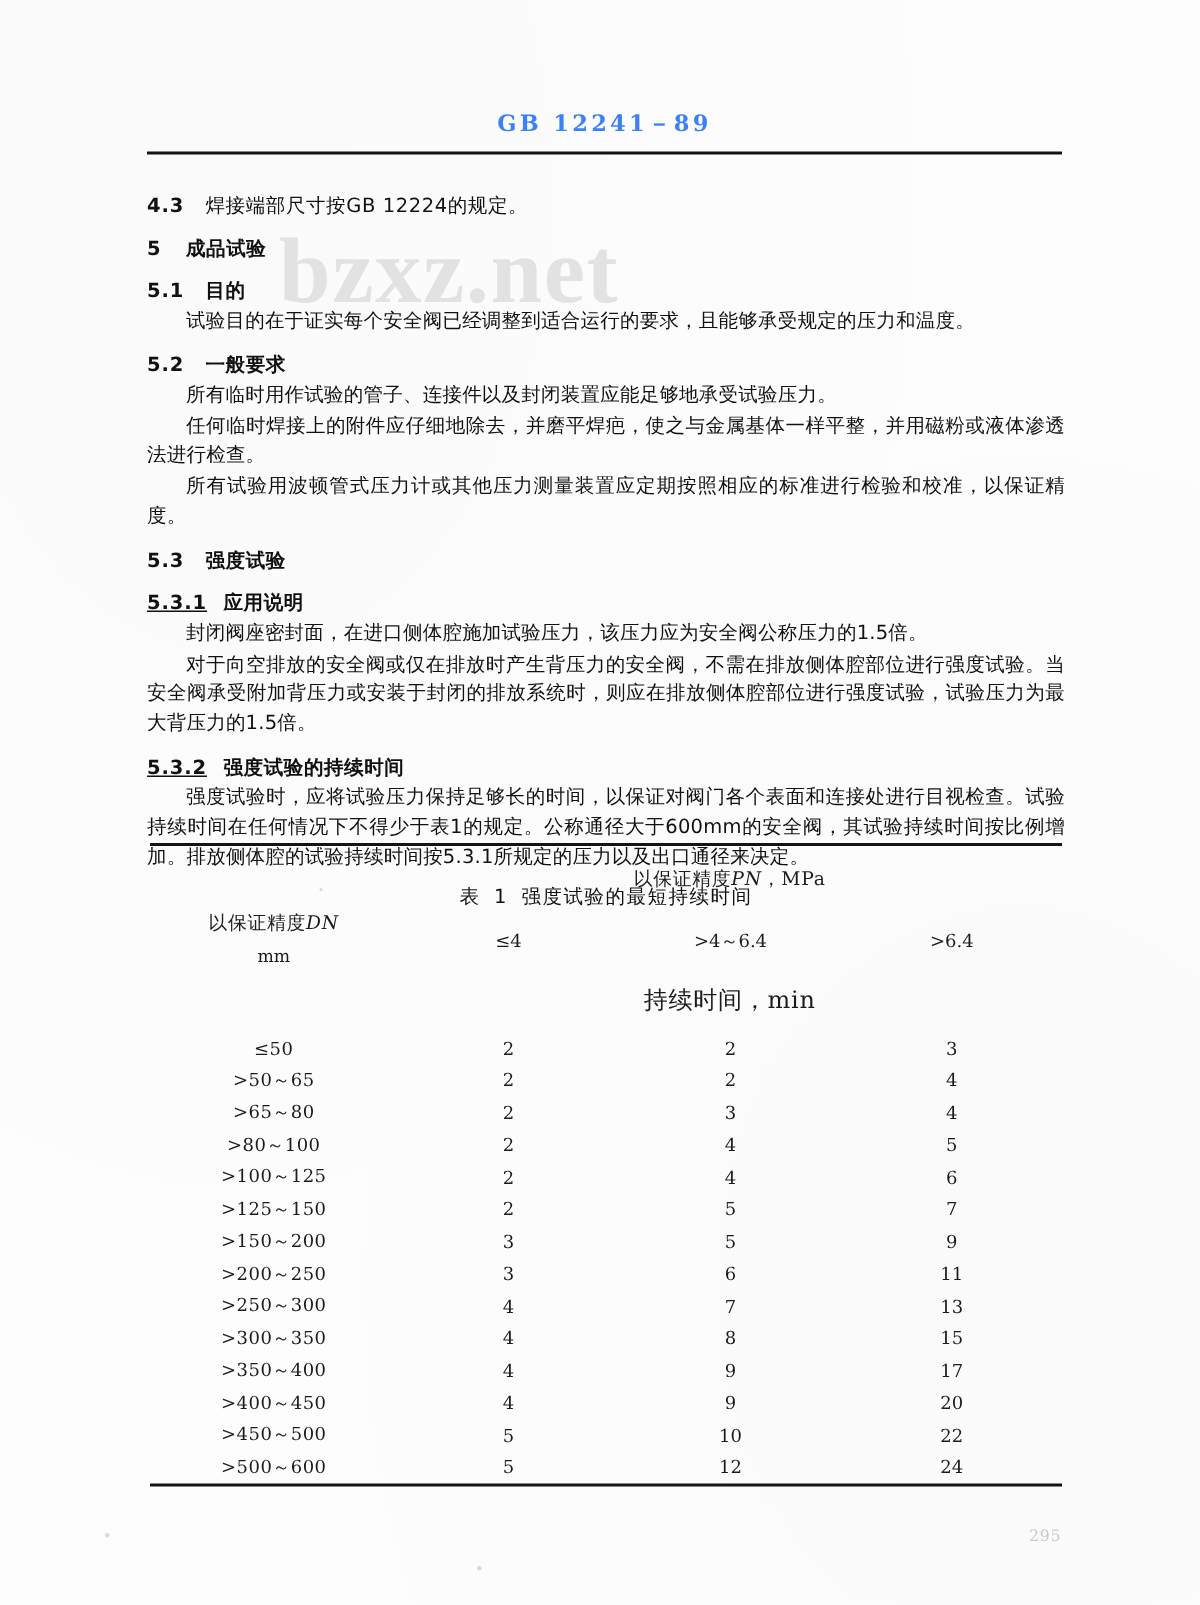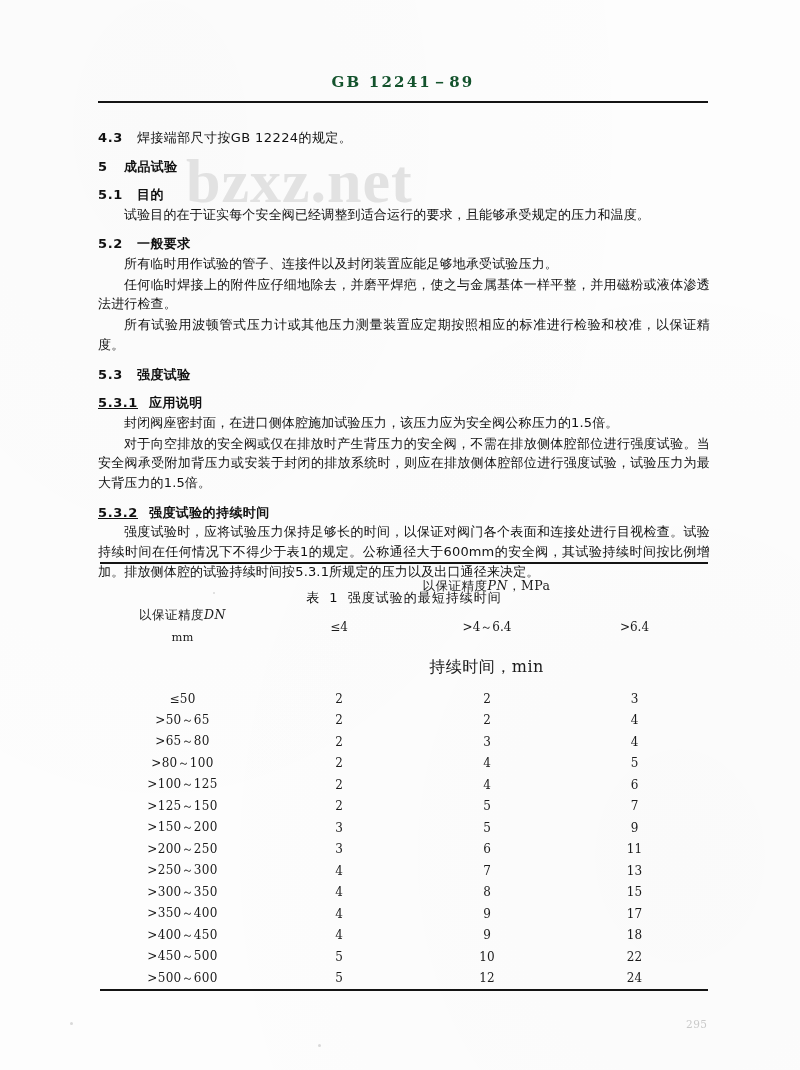--- a/index.html
+++ b/index.html
@@ -56,21 +56,21 @@
     left: 98px;
     top: 72px;
     width: 610px;
     text-align: center;
   }
   .doc-header .std-no {
     font-size: 15px;
     font-weight: bold;
     letter-spacing: 2.2px;
     font-family: "DejaVu Serif", "Liberation Serif", serif;
-    color: #14532d;
+    color: #3b82f6;
   }
   .header-rule {
     position: absolute;
     left: 98px;
     top: 101px;
     width: 610px;
     height: 2px;
     background: #141414;
   }
 
@@ -373,21 +373,21 @@
           <tr>
             <td class="dncell v-r">&gt;350～400</td>
             <td class="vcell v-r">4</td>
             <td class="vcell v-r">9</td>
             <td class="vcell">17</td>
           </tr>
           <tr>
             <td class="dncell v-r">&gt;400～450</td>
             <td class="vcell v-r">4</td>
             <td class="vcell v-r">9</td>
-            <td class="vcell">18</td>
+            <td class="vcell">20</td>
           </tr>
           <tr>
             <td class="dncell v-r">&gt;450～500</td>
             <td class="vcell v-r">5</td>
             <td class="vcell v-r">10</td>
             <td class="vcell">22</td>
           </tr>
           <tr>
             <td class="dncell v-r">&gt;500～600</td>
             <td class="vcell v-r">5</td>

